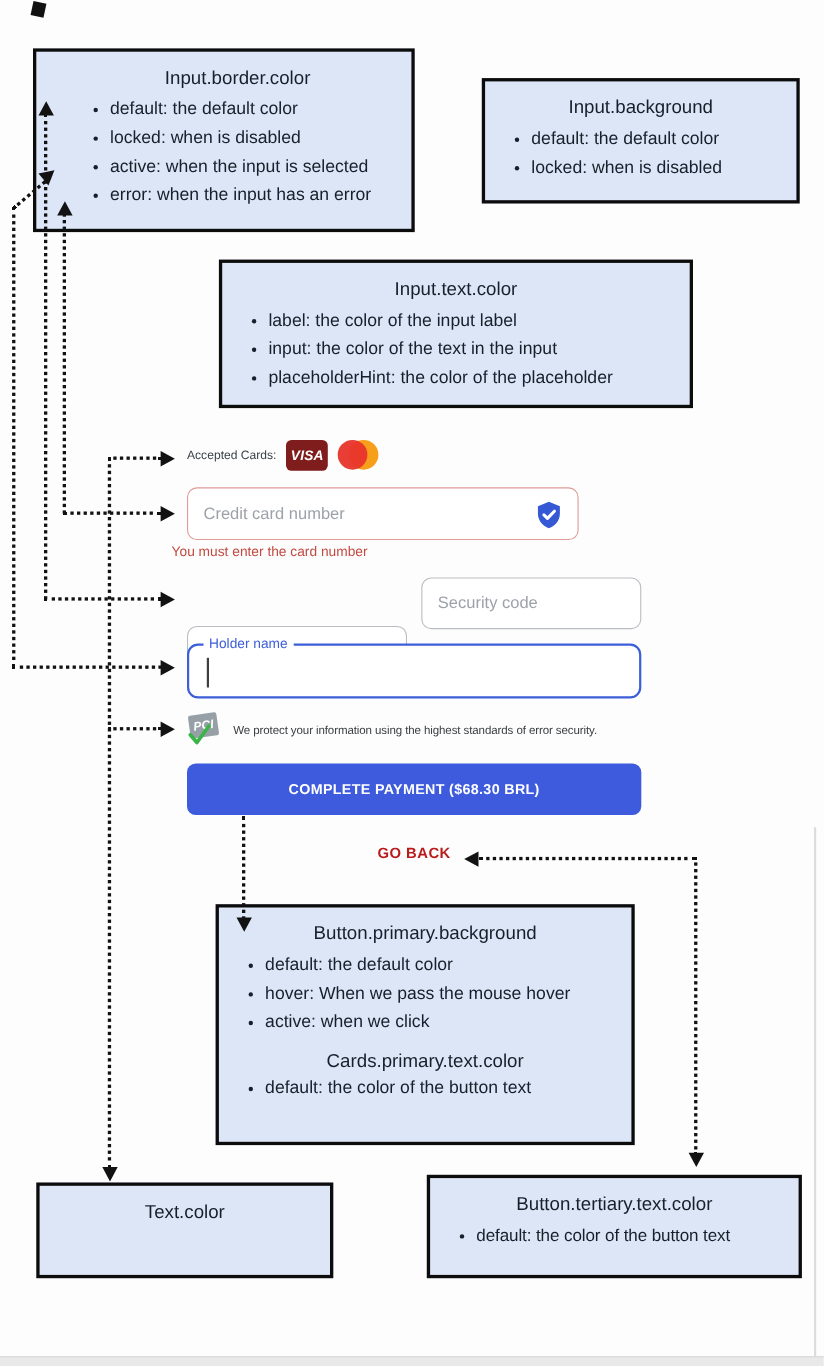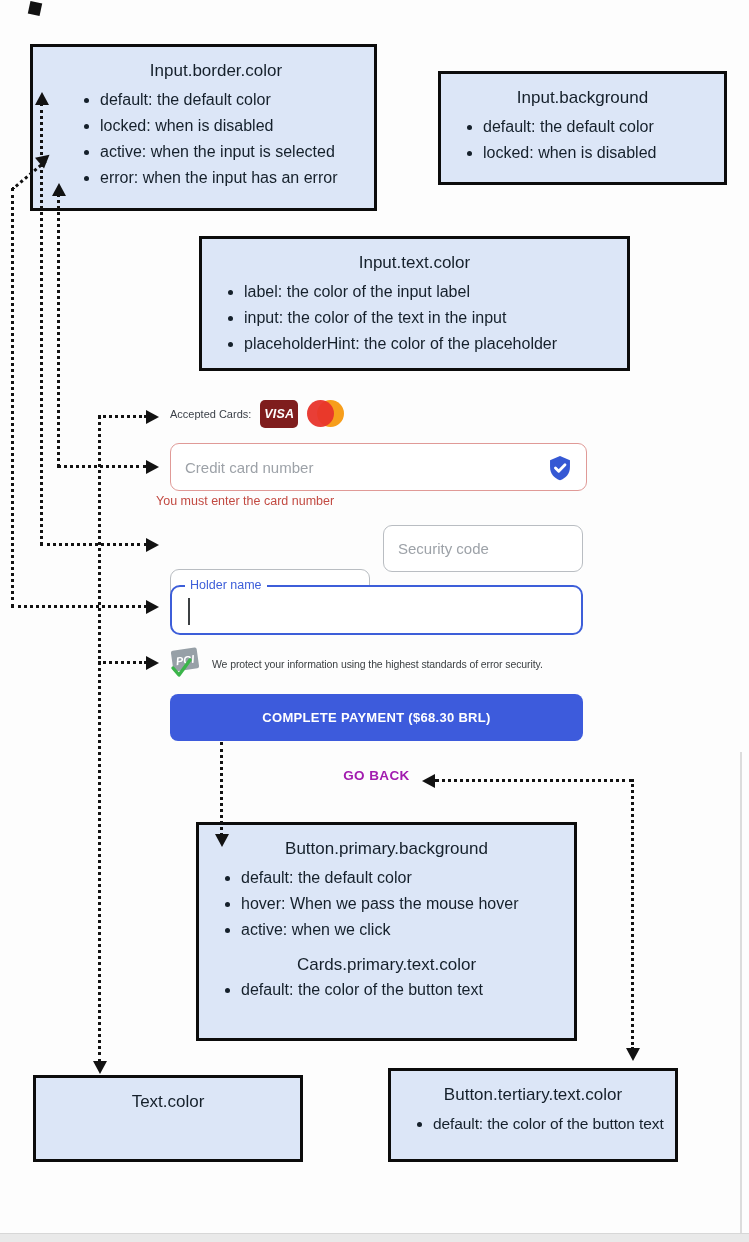--- a/index.html
+++ b/index.html
@@ -48,21 +48,21 @@
   .field {
     position:absolute; box-sizing:border-box; background:#fff;
     border:1.6px solid #b9bdc2; border-radius:9px;
   }
   .field input {
     width:100%; height:100%; border:none; outline:none; background:transparent;
     padding:0 14px; font-size:15px; color:#333; font-family:"Liberation Sans", sans-serif;
     box-sizing:border-box;
   }
   .field input::placeholder { color:#9da2a8; opacity:1; }
-  #card-field { left:170px; top:443px; width:417px; height:48px; border-color:#e09a97; }
+  #card-field { left:170px; top:443px; width:356px; height:48px; border-color:#e09a97; }
   #exp-field { left:170px; top:525px; width:200px; height:47px;margin-top:44px; }
   #sec-field { left:383px; top:525px; width:200px; height:47px; }
   #holder-field { left:170px; top:585px; width:413px; height:50px; border:2px solid #3d5ed9; border-radius:10px; }
   .float-label {
     position:absolute; left:13px; top:-9px; background:#fff; padding:0 5px;
     font-size:12.5px; color:#3d5ed9;
   }
   .caret { position:absolute; left:16px; top:11px; width:2px; height:27px; background:#3c4043; }
   .shield { position:absolute; right:13px; top:11px; width:26px; height:26px; }
   .error-text { position:absolute; left:156px; top:494px; font-size:12.5px; font-weight:500; color:#c24a42; }
@@ -76,21 +76,21 @@
   .pci-check { position:absolute; left:-1px; top:8px; width:24px; height:24px; }
   .security-note { font-size:10.5px; color:#3c4043; letter-spacing:-0.1px; }
   .primary-btn {
     position:absolute; left:170px; top:694px; width:413px; height:47px;
     background:#3d5bdc; border:none; border-radius:8px; color:#fff;
     font-family:"Liberation Sans", sans-serif; font-weight:700; font-size:13px;
     letter-spacing:0.3px; cursor:pointer;
   }
   .go-back {
     position:absolute; left:170px; top:768px; width:413px; text-align:center;
-    font-weight:700; font-size:13.5px; letter-spacing:0.4px; color:#a21caf;
+    font-weight:700; font-size:13.5px; letter-spacing:0.4px; color:#b91c1c;
     text-decoration:none; cursor:pointer;
   }
   
   .corner-mark { position:absolute; left:29px; top:2px; width:12px; height:13px; background:#111; transform:rotate(12deg); }
   .right-edge { position:absolute; left:740px; top:752px; height:490px; width:0; border-left:2px solid #dcdcdc; }
   .bottom-strip { position:absolute; left:0; top:1233px; width:749px; height:9px; background:#e9e9e9; border-top:1px solid #d7d7d7; }
 </style>
 </head>
 <body>
 
@@ -137,21 +137,21 @@
     <h3 class="subhead">Cards.primary.text.color</h3>
     <ul>
         <li>default: the color of the button text</li>
       </ul>
   </div>
 
   <div id="box-text-color" class="callout" style="left:33px; top:1075px; width:270px; height:87px;">
     <h3>Text.color</h3>
   </div>
 
-  <div id="box-button-tertiary" class="callout" style="left:388px; top:1068px; width:290px; height:94px;">
+  <div id="box-button-tertiary" class="callout" style="left:388px; top:1068px; width:341px; height:94px;">
     <h3>Button.tertiary.text.color</h3>
     <ul>
         <li>default: the color of the button text</li>
       </ul>
   </div>
 
   <div class="vline" style="left:11px; top:188px; height:419px;"></div>
   <div class="hline" style="left:11px; top:605px; width:136px;"></div>
   <div class="ar right" style="left:146px; top:600px;"></div>
   <div class="dline" style="left:12px; top:188px; width:44px; transform:rotate(-40deg);"></div>

